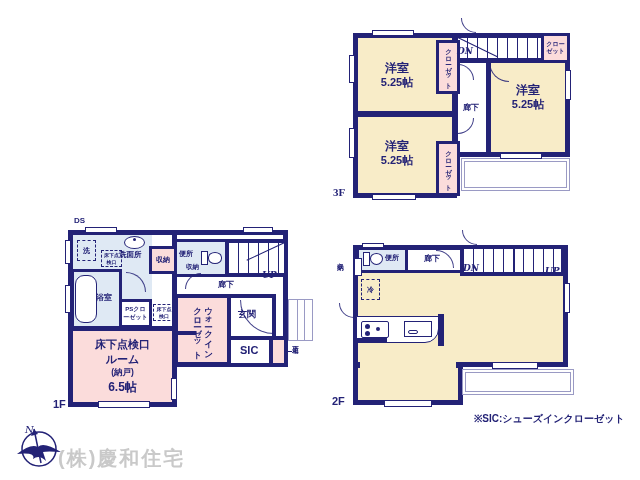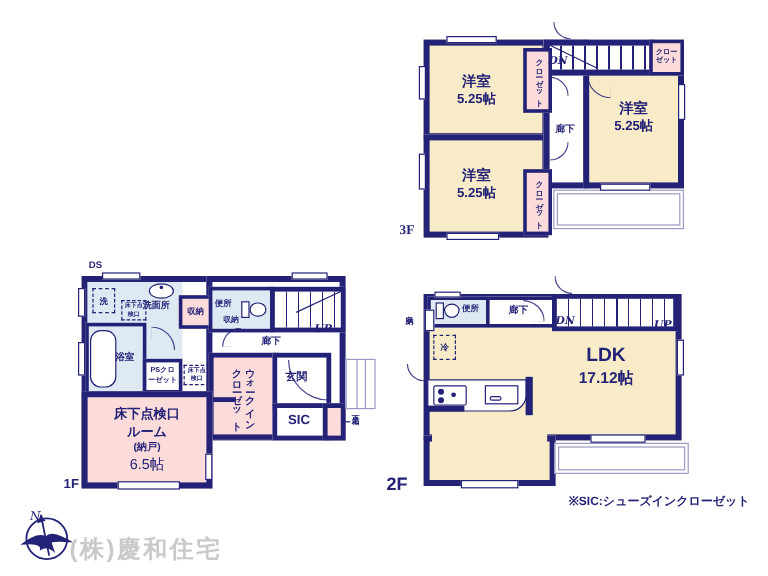--- a/index.html
+++ b/index.html
@@ -106,27 +106,26 @@
 
   <div class="win" style="left:492px;top:362px;width:46px;height:7px;"></div>
   <div class="win" style="left:384px;top:400px;width:48px;height:7px;"></div>
   <div class="win" style="left:564px;top:283px;width:6px;height:30px;"></div>
   <div class="win" style="left:362px;top:243px;width:22px;height:5px;"></div>
 
   <div class="arc" style="left:339px;top:303px;width:15px;height:15px;border-left-width:1px;border-bottom-width:1px;border-bottom-left-radius:100%;"></div>
   <div class="arc" style="left:462px;top:230px;width:15px;height:15px;border-left-width:1px;border-bottom-width:1px;border-bottom-left-radius:100%;"></div>
   <div class="arc" style="left:436px;top:250px;width:18px;height:18px;border-right-width:1px;border-top-width:1px;border-top-right-radius:100%;"></div>
 
-  <span class="lbl ctr" style="left:450px;top:288px;width:110px;font-size:16px;"><span>LDK</span><br><span style="font-size:13px;">17.12帖</span></span>
   <span class="lbl" style="left:385px;top:254px;font-size:7px;">便所</span>
   <span class="lbl" style="left:424px;top:254px;font-size:8px;">廊下</span>
   <span class="lbl vert" style="left:337px;top:258px;font-size:6.5px;height:24px;">収納</span>
   <span class="lbl ital" style="left:463px;top:263px;font-size:9px;">DN</span>
   <span class="lbl ital" style="left:545px;top:266px;font-size:9px;">UP</span>
-  <span class="lbl" style="left:322px;top:395px;font-size:15px;">2F</span>
+  <span class="lbl" style="left:332px;top:395px;font-size:11px;">2F</span>
 
   <div class="abs white w5" style="left:68px;top:230px;width:109px;height:177px;"></div>
   <div class="abs white w5" style="left:172px;top:230px;width:116px;height:137px;"></div>
   <div class="abs blue" style="left:73px;top:235px;width:79px;height:67px;"></div>
   <div class="abs blue w3" style="left:71px;top:269px;width:51px;height:61px;"></div>
   <div class="abs" style="left:75px;top:275px;width:22px;height:48px;background:#fff;border:1px solid var(--wall);border-radius:9px;"></div>
   <div class="abs white w3" style="left:119px;top:299px;width:33px;height:29px;display:flex;align-items:center;justify-content:center;">
     <span class="ctr" style="font-size:6px;font-weight:bold;width:26px;line-height:1.25;word-break:break-all;">PSクローゼット</span>
   </div>
   <div class="abs pink w3" style="left:149px;top:246px;width:28px;height:28px;display:flex;align-items:center;justify-content:center;">
@@ -157,21 +156,21 @@
   <div class="wallseg" style="left:174px;top:331px;width:22px;height:4px;"></div>
   <div class="abs white w4" style="left:227px;top:294px;width:49px;height:48px;"></div>
   <div class="abs white w4" style="left:227px;top:336px;width:49px;height:31px;"></div>
   <div class="abs pink w4" style="left:269px;top:336px;width:19px;height:31px;"></div>
   <div class="wallseg" style="left:284px;top:351px;width:8px;height:1px;"></div>
 
   <div class="abs pink w5" style="left:68px;top:326px;width:109px;height:81px;display:flex;flex-direction:column;align-items:center;justify-content:center;">
     <span style="font-size:11px;font-weight:bold;">床下点検口</span>
     <span style="font-size:11px;font-weight:bold;">ルーム</span>
     <span style="font-size:8.5px;font-weight:bold;">(納戸)</span>
-    <span style="font-size:12px;font-weight:normal;">6.5帖</span>
+    <span style="font-size:12px;font-weight:bold;">6.5帖</span>
   </div>
 
   <div class="thinbox" style="left:288px;top:299px;width:25px;height:42px;"></div>
   <div class="abs" style="left:297px;top:300px;width:1px;height:40px;background:var(--thin);"></div>
   <div class="abs" style="left:304px;top:300px;width:1px;height:40px;background:var(--thin);"></div>
 
   <div class="win" style="left:85px;top:227px;width:32px;height:6px;"></div>
   <div class="win" style="left:243px;top:227px;width:30px;height:6px;"></div>
   <div class="win" style="left:65px;top:240px;width:6px;height:24px;"></div>
   <div class="win" style="left:65px;top:285px;width:6px;height:28px;"></div>

